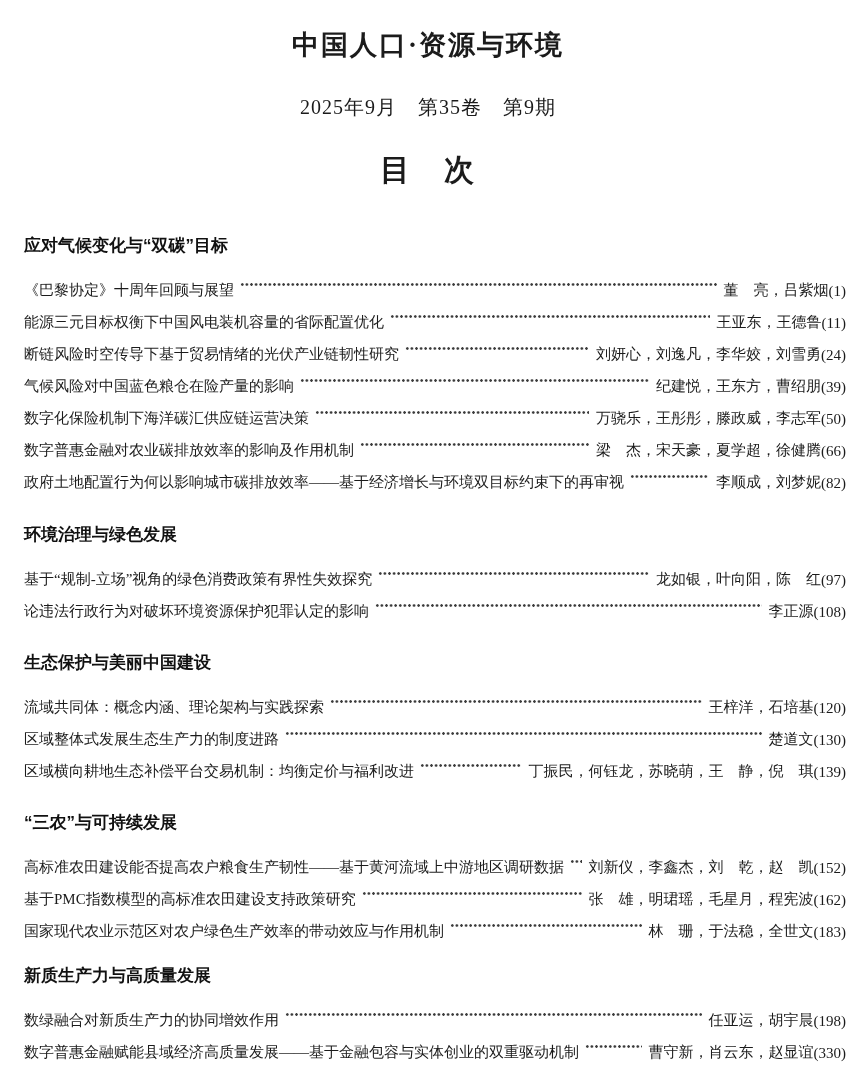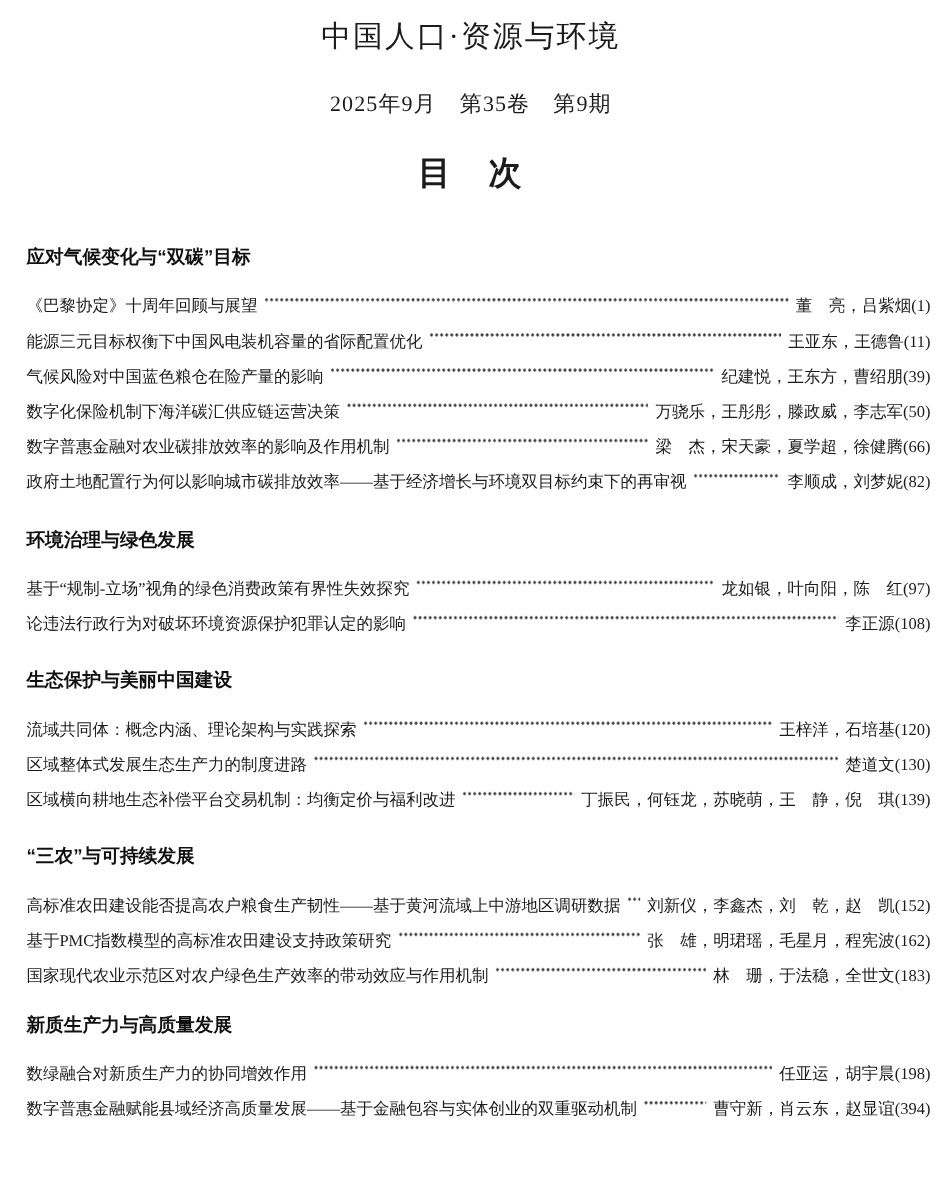--- a/index.html
+++ b/index.html
@@ -6,22 +6,22 @@
   html, body { margin: 0; padding: 0; }
   body {
     width: 856px; height: 1079px;
     background: #ffffff;
     color: #1b1b1b;
     font-family: "Liberation Serif", "DejaVu Serif", serif;
     overflow: hidden;
   }
   .masthead { text-align: center; }
   .journal-title {
-    padding-top: 17px;
-    font-size: 27px; font-weight: 400;
+    padding-top: 29px;
+    font-size: 27px; font-weight: 700;
     letter-spacing: 2px;
     line-height: 1.25;
   }
   .issue-line {
     margin-top: 32px;
     font-size: 20px;
     letter-spacing: 1px;
     line-height: 1.2;
   }
   .toc-title {
@@ -90,20 +90,26 @@
       <span class="by">董　亮，吕紫烟</span>
       <span class="pg">(1)</span>
     </div>
     <div class="row">
       <span class="t">能源三元目标权衡下中国风电装机容量的省际配置优化</span>
       <span class="leader"></span>
       <span class="by">王亚东，王德鲁</span>
       <span class="pg">(11)</span>
     </div>
     <div class="row">
+      <span class="t">断链风险时空传导下基于贸易情绪的光伏产业链韧性研究</span>
+      <span class="leader"></span>
+      <span class="by">刘妍心，刘逸凡，李华姣，刘雪勇</span>
+      <span class="pg">(24)</span>
+    </div>
+    <div class="row">
       <span class="t">气候风险对中国蓝色粮仓在险产量的影响</span>
       <span class="leader"></span>
       <span class="by">纪建悦，王东方，曹绍朋</span>
       <span class="pg">(39)</span>
     </div>
     <div class="row">
       <span class="t">数字化保险机制下海洋碳汇供应链运营决策</span>
       <span class="leader"></span>
       <span class="by">万骁乐，王彤彤，滕政威，李志军</span>
       <span class="pg">(50)</span>
@@ -187,17 +193,17 @@
     <div class="row">
       <span class="t">数绿融合对新质生产力的协同增效作用</span>
       <span class="leader"></span>
       <span class="by">任亚运，胡宇晨</span>
       <span class="pg">(198)</span>
     </div>
     <div class="row">
       <span class="t">数字普惠金融赋能县域经济高质量发展——基于金融包容与实体创业的双重驱动机制</span>
       <span class="leader"></span>
       <span class="by">曹守新，肖云东，赵显谊</span>
-      <span class="pg">(394)</span>
+      <span class="pg">(330)</span>
     </div>
   </div>
 
 </div>
 
 </body></html>

